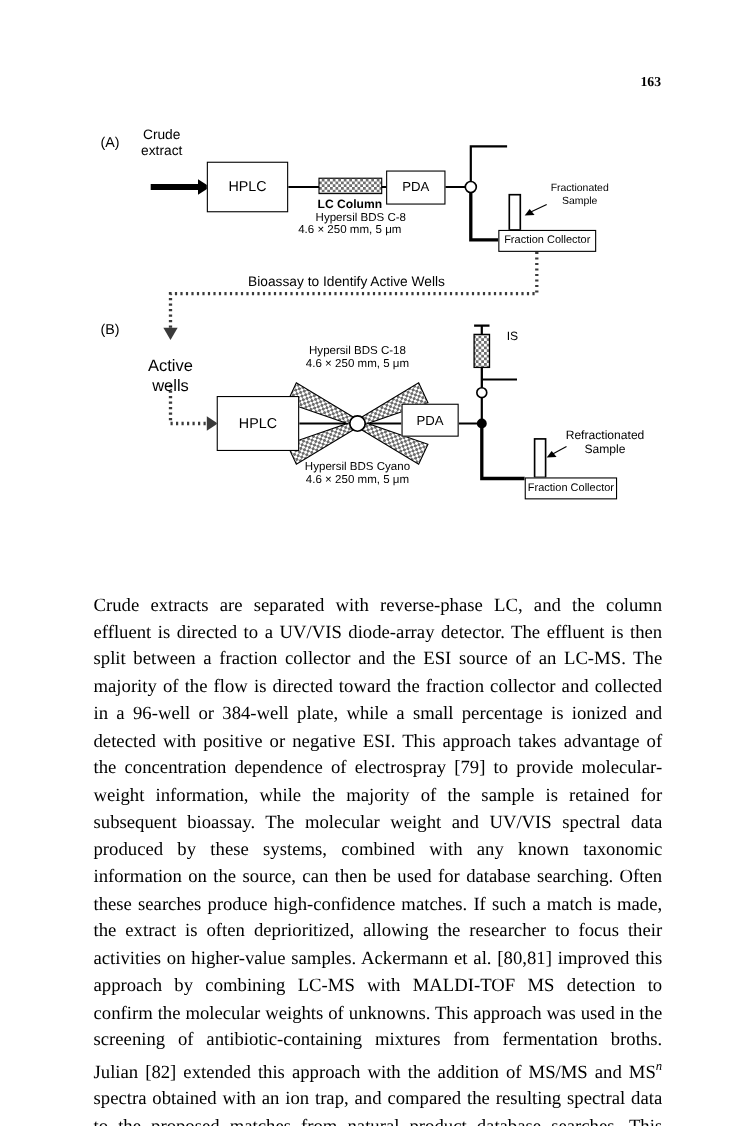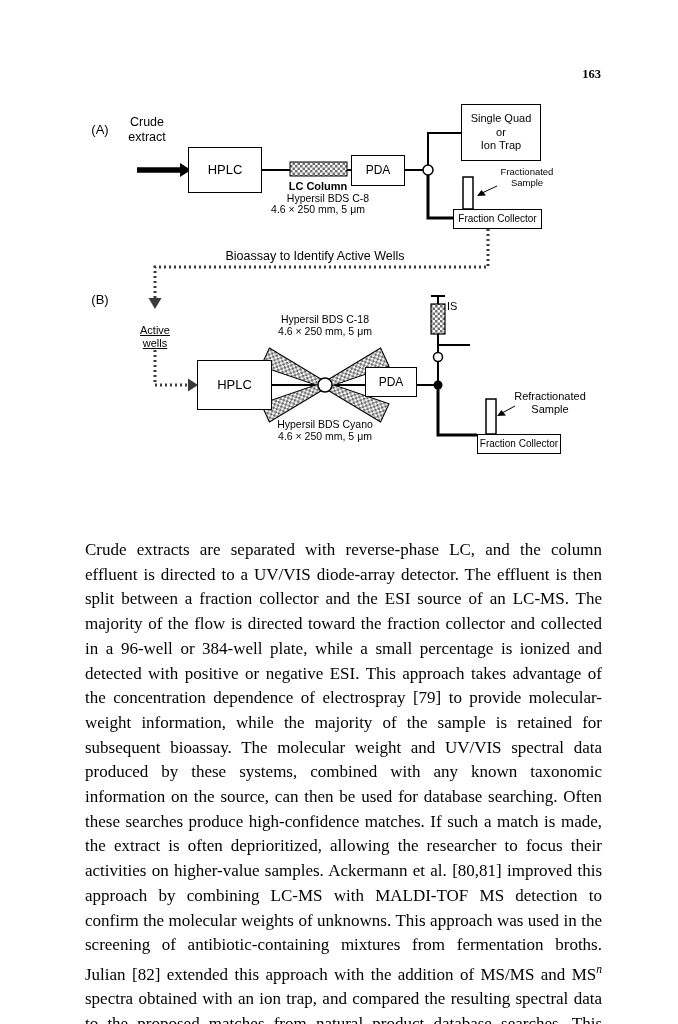--- a/index.html
+++ b/index.html
@@ -110,25 +110,20 @@
         <polygon points="412,316 421,315.5 416.5,310" fill="#000"></polygon>
       </g>
     </svg>
 
     <div class="box" style="left:103px; top:47px; width:74px; height:46px; font-size:13px;">
       <span>HPLC</span>
     </div>
     <div class="box" style="left:266px; top:55px; width:54px; height:31px; font-size:12px;">
       <span>PDA</span>
     </div>
-    <div class="box" style="left:376px; top:4px; width:80px; height:57px; font-size:11px;">
-      <div>Single Quad</div>
-      <div>or</div>
-      <div>Ion Trap</div>
-    </div>
     <div class="box" style="left:368px; top:109px; width:89px; height:20px; font-size:10px;">
       <span>Fraction Collector</span>
     </div>
 
     <div class="box" style="left:112px; top:260px; width:75px; height:50px; font-size:13px;">
       <span>HPLC</span>
     </div>
     <div class="box" style="left:280px; top:267px; width:52px; height:30px; font-size:12px;">
       <span>PDA</span>
     </div>
@@ -144,29 +139,29 @@
     <div class="lbl bold" style="left:178px; top:80px; width:110px; font-size:11px;">LC Column</div>
     <div class="lbl" style="left:183px; top:92px; width:120px; font-size:10.5px;">Hypersil BDS C-8</div>
     <div class="lbl" style="left:168px; top:103px; width:130px; font-size:10.5px;">4.6 × 250 mm, 5 μm</div>
     <div class="lbl" style="left:403px; top:66px; width:78px; font-size:9.5px;">
       <div>Fractionated</div>
       <div>Sample</div>
     </div>
     <div class="lbl" style="left:130px; top:149px; width:200px; font-size:12.5px;">Bioassay to Identify Active Wells</div>
 
     <div class="lbl" style="left:0px; top:192px; width:30px; font-size:13px;">(B)</div>
-    <div class="lbl" style="left:40px; top:224px; width:60px; font-size:11px;text-decoration:underline;">
+    <div class="lbl" style="left:40px; top:224px; width:60px; font-size:15px;">
       <div>Active</div>
       <div>wells</div>
     </div>
     <div class="lbl" style="left:155px; top:213px; width:170px; font-size:10.5px;">Hypersil BDS C-18</div>
     <div class="lbl" style="left:155px; top:225px; width:170px; font-size:10.5px;">4.6 × 250 mm, 5 μm</div>
     <div class="lbl" style="left:155px; top:318px; width:170px; font-size:10.5px;">Hypersil BDS Cyano</div>
     <div class="lbl" style="left:155px; top:330px; width:170px; font-size:10.5px;">4.6 × 250 mm, 5 μm</div>
-    <div class="lbl" style="left:362px; top:200px; width:24px; font-size:11px; text-align:left;">IS</div>
+    <div class="lbl" style="left:362px; top:200px; width:24px; font-size:11px; text-align:right;">IS</div>
     <div class="lbl" style="left:424px; top:290px; width:82px; font-size:11px;">
       <div>Refractionated</div>
       <div>Sample</div>
     </div>
   </div>
 
 
   <p class="body-text">
     <span>Crude extracts are separated with reverse-phase LC, and the column effluent is directed to a UV/VIS diode-array detector. The effluent is then split between a fraction collector and the ESI source of an LC-MS. The majority of the flow is directed toward the fraction collector and collected in a 96-well or 384-well plate, while a small percentage is ionized and detected with positive or negative ESI. This approach takes advantage of the concentration dependence of electrospray [79] to provide molecular-weight information, while the majority of the sample is retained for subsequent bioassay. The molecular weight and UV/VIS spectral data produced by these systems, combined with any known taxonomic information on the source, can then be used for database searching. Often these searches produce high-confidence matches. If such a match is made, the extract is often deprioritized, allowing the researcher to focus their activities on higher-value samples. Ackermann et al. [80,81] improved this approach by combining LC-MS with MALDI-TOF MS detection to confirm the molecular weights of unknowns. This approach was used in the screening of antibiotic-containing mixtures from fermentation broths. Julian [82] extended this approach with the addition of MS/MS and MS</span><sup>n</sup><span> spectra obtained with an ion trap, and compared the resulting spectral data to the proposed matches from natural product database searches. This approach has also been used by other research groups [83].</span>
   </p>

